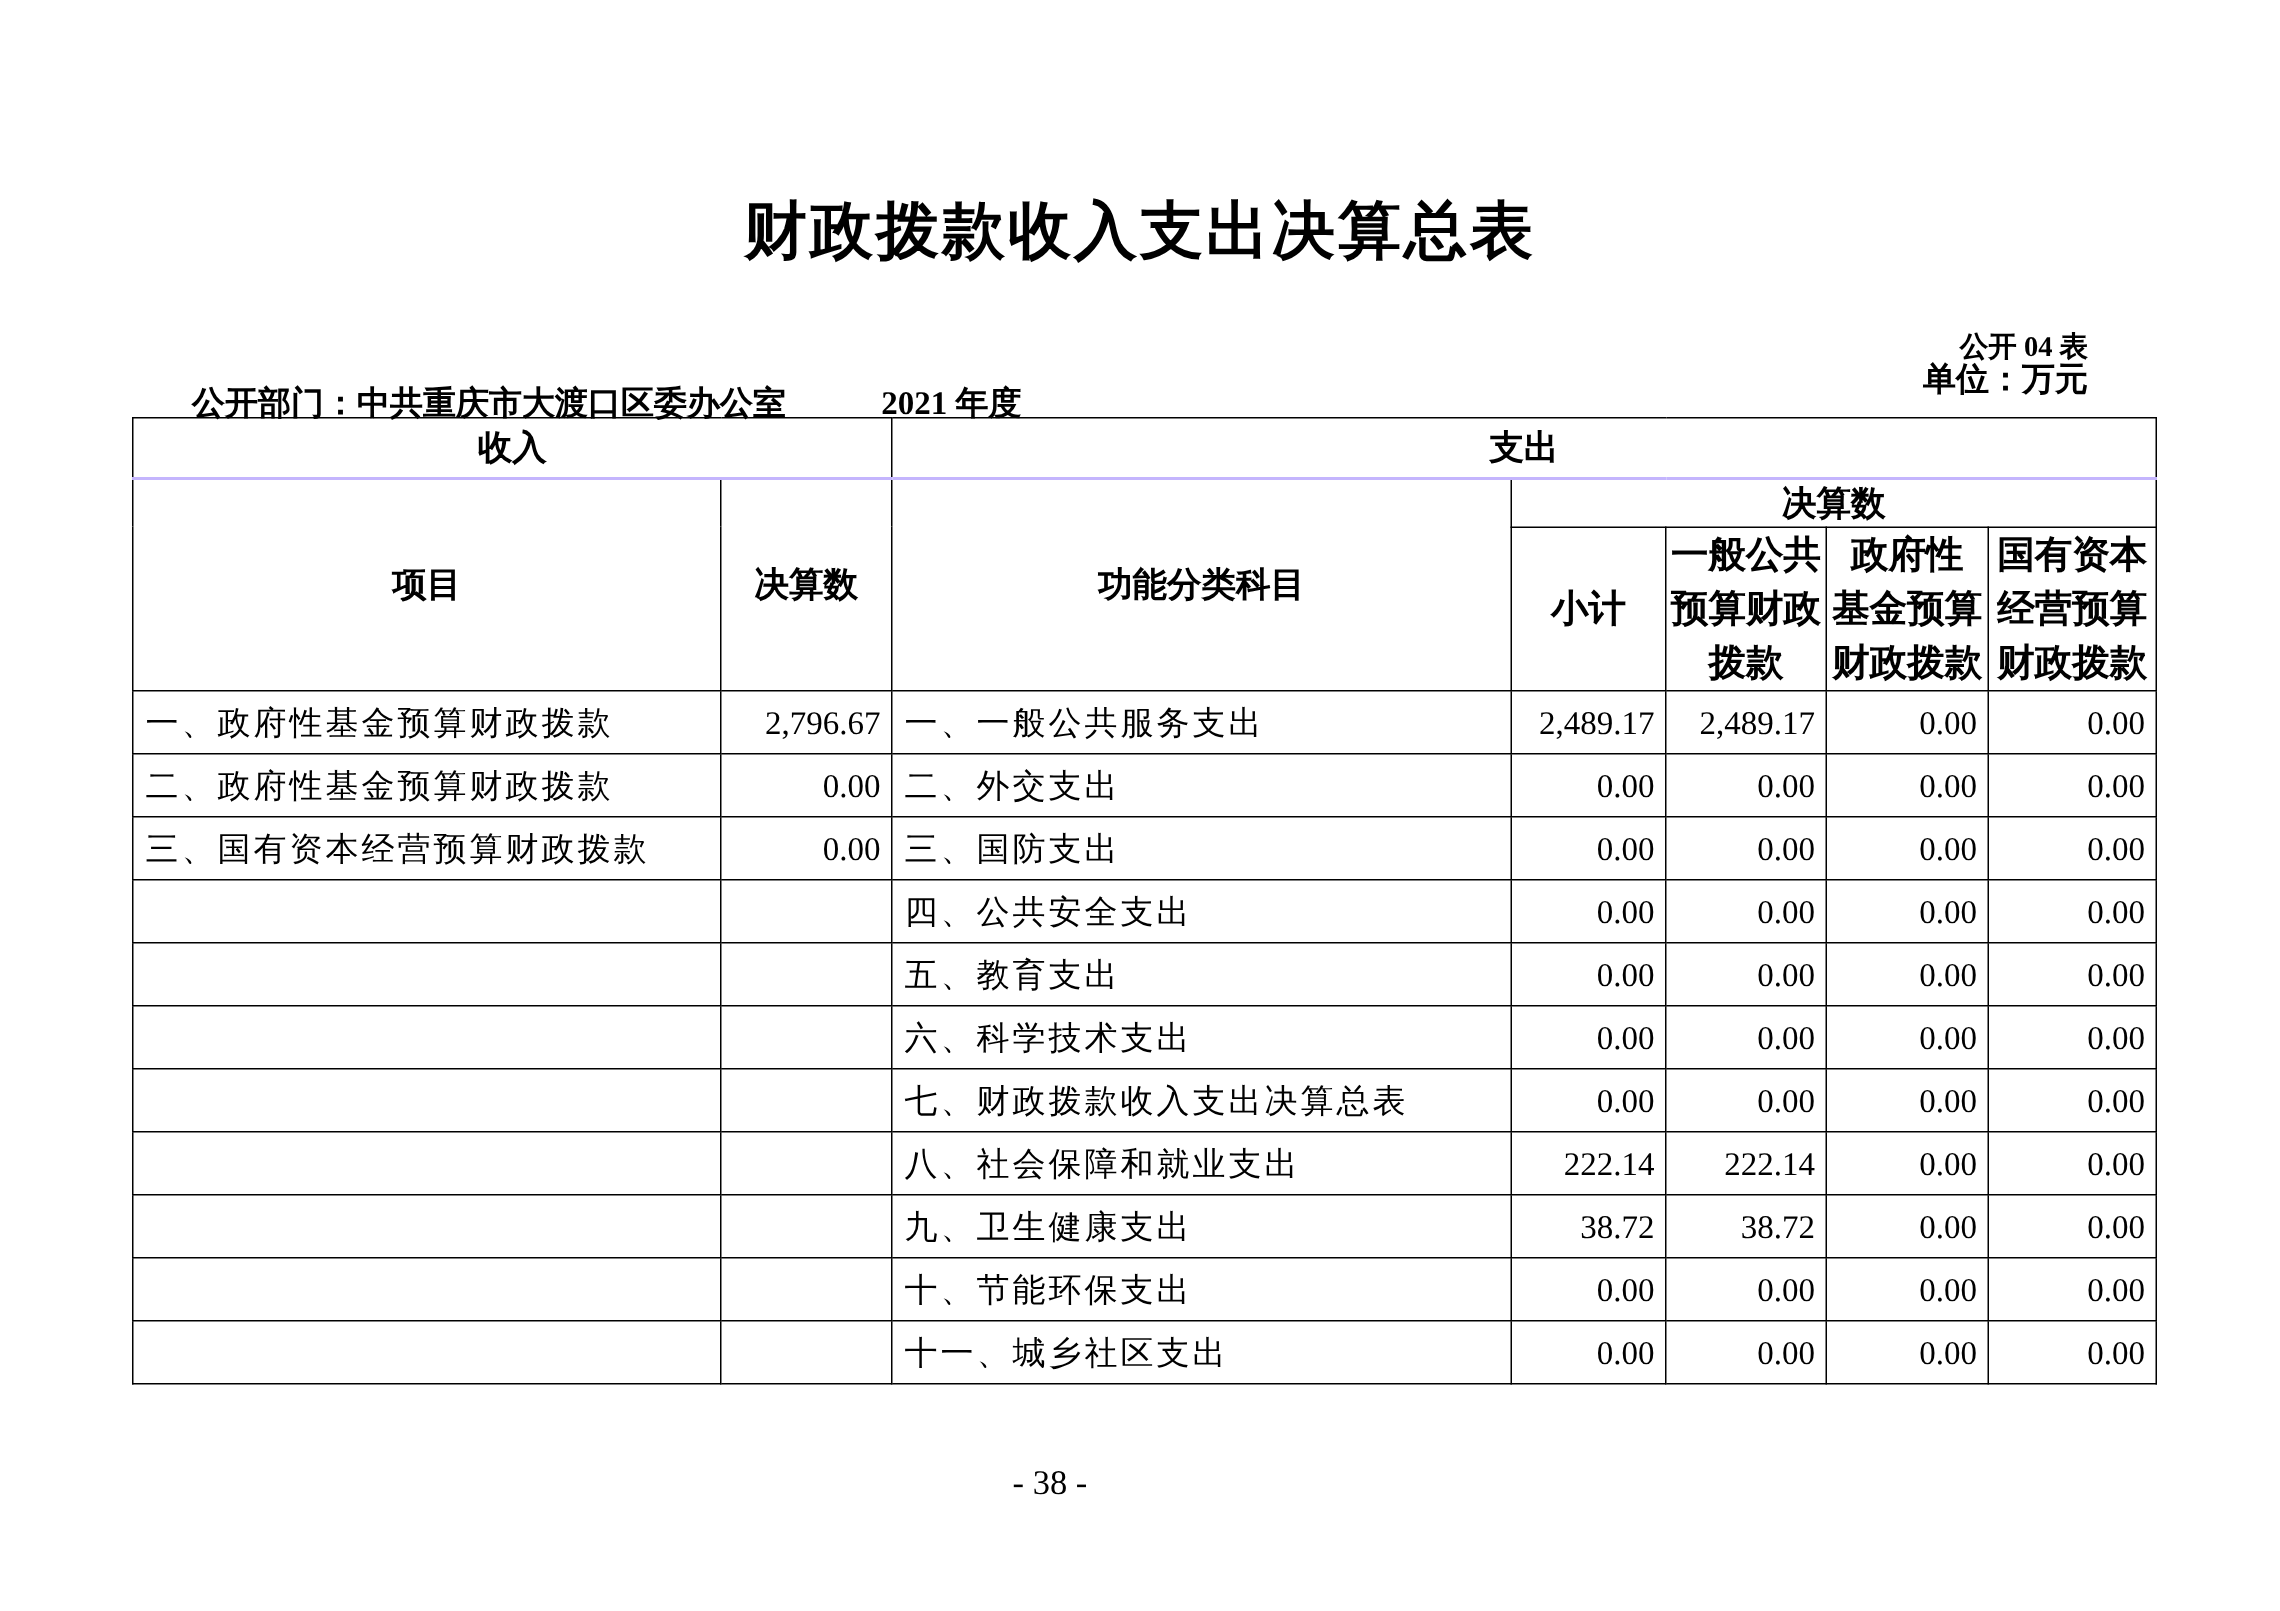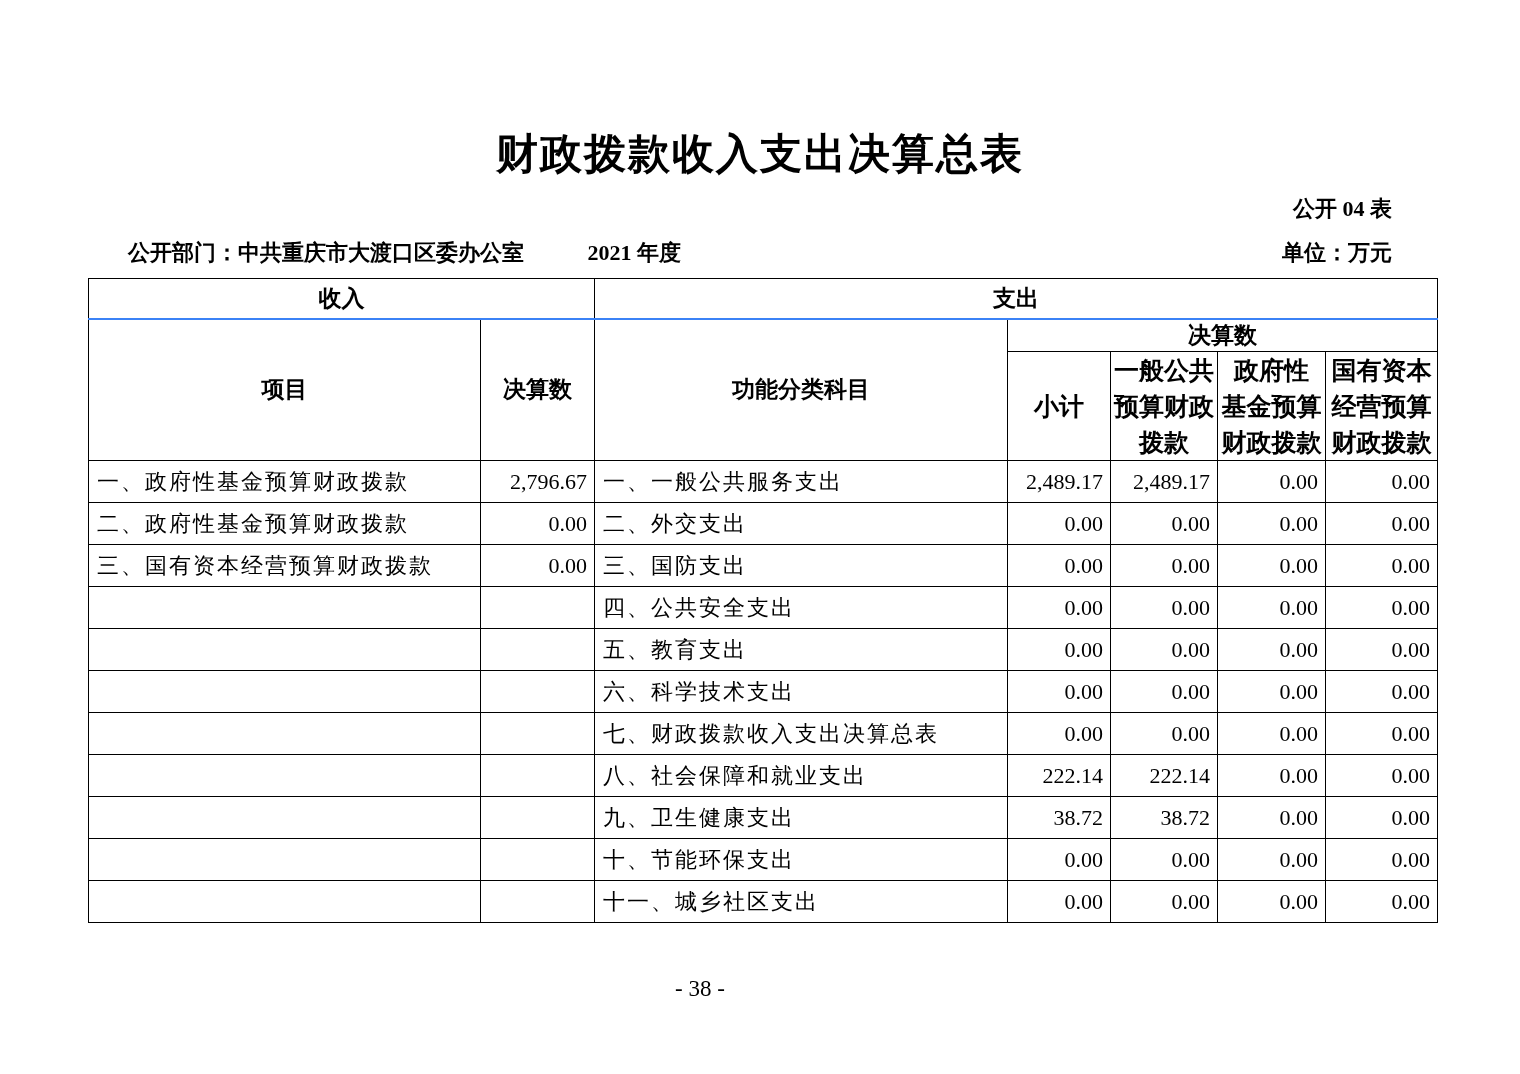--- a/index.html
+++ b/index.html
@@ -15,51 +15,51 @@
     position: absolute;
     top: 126px; left: 0; width: 1520px;
     text-align: center;
     font-family: "Liberation Sans", sans-serif;
     font-weight: bold;
     font-size: 42px;
     letter-spacing: 2px;
   }
   .table-code {
     position: absolute;
-    top: 194px; right: 128px;
-    font-size: 22px;
+    top: 218px; right: 128px;
+    font-size: 19px;
     font-weight: 600;
   }
   .meta-line {
     position: absolute;
     top: 238px; left: 128px; right: 128px;
     font-size: 22px;
     font-weight: 600;
   }
-  .meta-year { display: inline-block; margin-left: 58px; }
+  .meta-year { display: inline-block; margin-left: 58px; margin-top: 16px; }
   .unit-label { float: right; }
   table.main {
     position: absolute;
     top: 278px; left: 88px;
     width: 1349px;
     border-collapse: collapse;
     table-layout: fixed;
   }
   table.main th, table.main td {
     border: 1px solid #000;
     overflow: hidden;
   }
   thead th {
     font-family: "Liberation Sans", sans-serif;
     font-weight: bold;
     font-size: 23px;
     text-align: center;
     vertical-align: middle;
   }
-  tr.hdr-section th { height: 40px; border-bottom: 2px solid #3b82f6; }
+  tr.hdr-section th { height: 40px; border-bottom: 2px solid #c4b5fd; }
   tr.hdr-cols th { height: 29px; }
   tr.hdr-sub th {
     height: 95px;
     font-size: 25px;
     line-height: 1.45;
     white-space: pre-line;
     padding: 0 2px;
   }
   tbody td {
     height: 42px;

